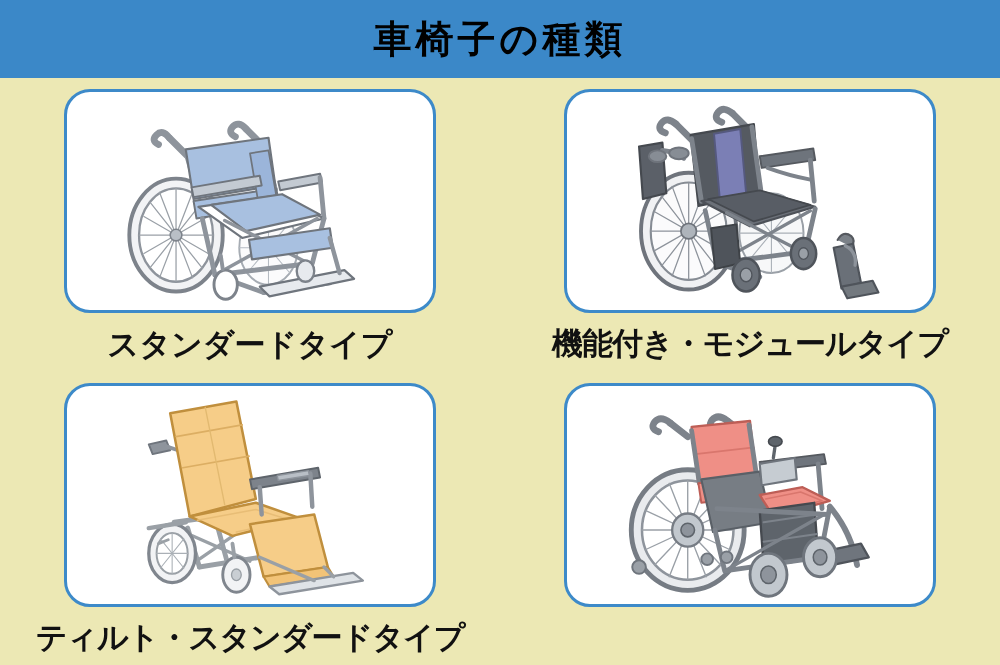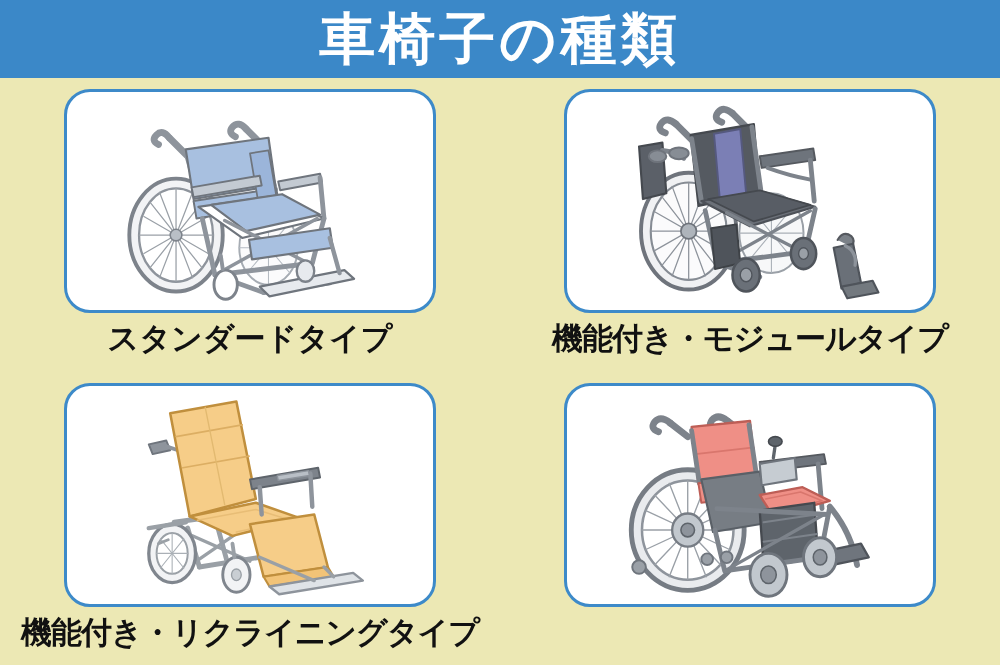--- a/index.html
+++ b/index.html
@@ -27,22 +27,22 @@
     left: 0;
     top: 0;
     width: 1000px;
     height: 78px;
     background: #3b88c8;
     display: flex;
     align-items: center;
     justify-content: center;
   }
   .header-title {
-    color: #ffffff;
-    font-size: 56px;
+    color: #000000;
+    font-size: 38px;
     font-weight: bold;
     letter-spacing: 4px;
     line-height: 1;
     font-family: "DejaVu Sans", "Liberation Sans", sans-serif;
     white-space: nowrap;
   }
 
   
   .grid {
     position: absolute;
@@ -77,32 +77,33 @@
     align-items: center;
     justify-content: center;
   }
   .card svg {
     display: block;
     width: 100%;
     height: 100%;
   }
 
   .card-label {
-    margin-top: 9px;
+    margin-top: 15px;
     color: #111111;
     font-size: 31px;
     font-weight: bold;
     letter-spacing: 0px;
     line-height: 1.05;
     white-space: nowrap;
     font-family: "DejaVu Sans", "Liberation Sans", sans-serif;
     text-align: center;
   }
   .card-label.narrow {
     letter-spacing: -1px;
+    font-family: Liberation Serif, serif;
   }
 </style>
 </head>
 <body>
 
 <div class="page">
 
   <div class="header-banner">
     <div class="header-title">車椅子の種類</div>
   </div>
@@ -299,21 +300,21 @@
             <path d="M200 196 L266 186 L272 196 L206 206 Z" fill="#f2c377" stroke="#c08f3d" stroke-width="2.2"></path>
 
             <path d="M206 206 L292 192 L302 200 L216 214 Z" fill="#dfe3e7" stroke="#8e949c" stroke-width="2.4"></path>
             <line x1="262" y1="186" x2="272" y2="196" stroke="#9aa0a6" stroke-width="3.4"></line>
             <line x1="196" y1="176" x2="252" y2="200" stroke="#9aa0a6" stroke-width="3.4"></line>
 
             <path d="M82 146 L120 140" stroke="#9aa0a6" stroke-width="4.6"></path>
           </g>
         </svg>
       </div>
-      <div class="card-label narrow">機能付き・リクライニングタイプ</div>
+      <div class="card-label narrow">ティルト・スタンダードタイプ</div>
     </div>
 
     <div class="cell">
       <div class="card">
         <svg viewBox="0 0 372 224">
           <g stroke="#6f757d" stroke-width="2.2" fill="none" stroke-linecap="round" stroke-linejoin="round">
 
             <ellipse cx="122" cy="148" rx="58" ry="62" fill="#e9ebee" stroke="#767c84" stroke-width="5"></ellipse>
             <ellipse cx="122" cy="148" rx="47" ry="51" fill="#ffffff" stroke="#8e949c" stroke-width="2.6"></ellipse>
             <g stroke="#9aa0a7" stroke-width="1.4">

